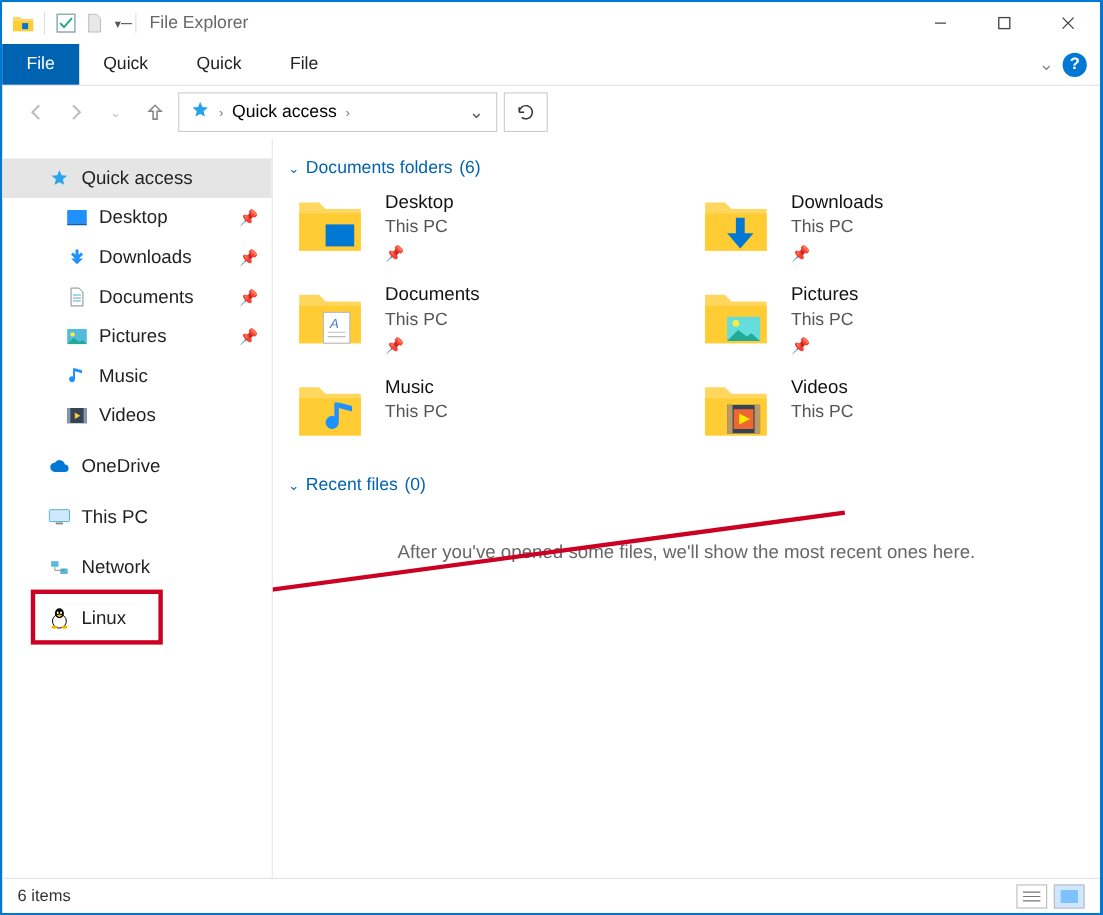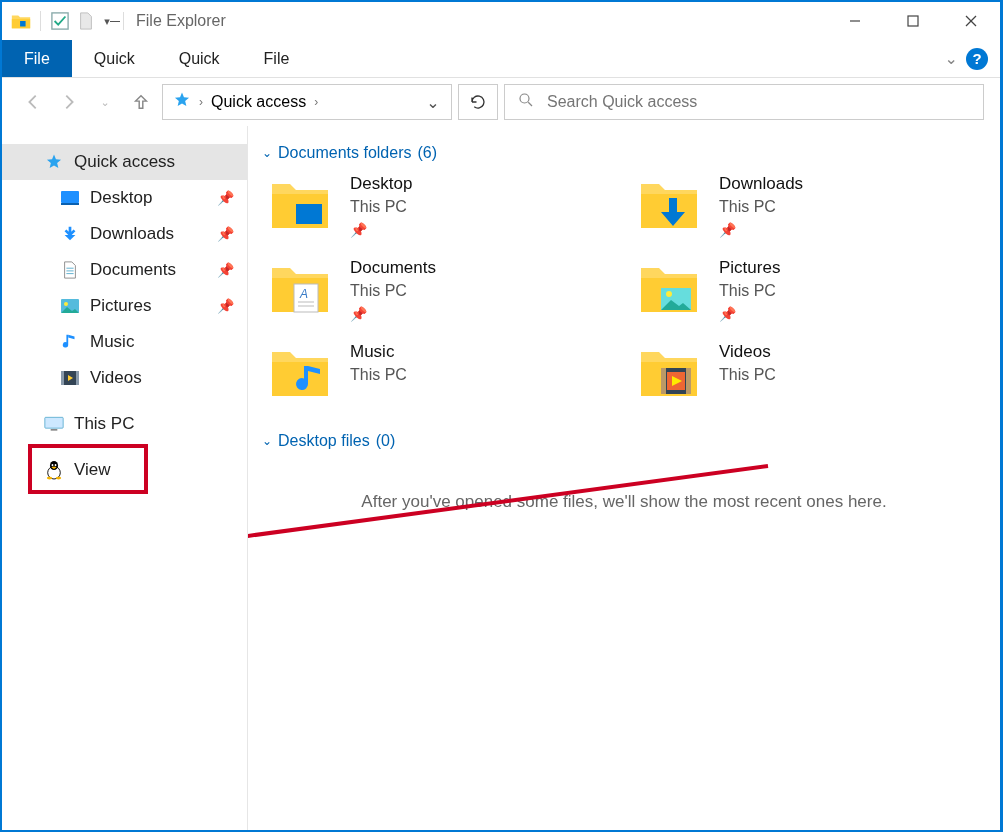--- a/index.html
+++ b/index.html
@@ -148,27 +148,20 @@
       <span style="color:#777;font-size:12px;">›</span>
       <span style="font-size:16px;">Quick access</span>
       <span style="color:#777;font-size:12px;">›</span>
       <span class="addr-drop">⌄</span>
     </div>
     <div class="refresh">
         <svg width="18" height="18" viewBox="0 0 24 24">
           <path d="M4 12a8 8 0 1 1 3 6.3M4 12V6m0 6h6" fill="none" stroke="#333" stroke-width="1.8"></path>
         </svg>
       </div>
-    <div class="searchbox">
-      <span><svg width="18" height="18" viewBox="0 0 24 24">
-            <circle cx="10" cy="10" r="6" stroke="#888" stroke-width="1.6" fill="none"></circle>
-            <line x1="15" y1="15" x2="20" y2="20" stroke="#888" stroke-width="1.6"></line>
-          </svg></span>
-      <input placeholder="Search Quick access" style="">
-    </div>
   </div>
 
   <div class="body">
 
     <div class="sidebar">
       <div class="tree-item l1 selected">
         <span class="tree-icon">
             <svg width="18" height="18" viewBox="0 0 24 24">
               <path fill="#2aa3ef" d="M12 2l2.6 6.3 6.8.6-5.2 4.5 1.6 6.6L12 16.8 6.2 20l1.6-6.6L2.6 8.9l6.8-.6z"></path>
             </svg>
@@ -234,40 +227,58 @@
               <rect x="0" width="3" height="14" fill="#89a"></rect>
               <rect x="15" width="3" height="14" fill="#89a"></rect>
               <path fill="#fc3" d="M7 4l5 3-5 3z"></path>
             </svg>
           </span>
         <span>Videos</span>
       </div>
 
       <div class="tree-item l1 group">
         <span class="tree-icon">
+            <svg width="20" height="14" viewBox="0 0 24 16">
+              <path fill="#0078d4" d="M7 14a5 5 0 010-10 6 6 0 0111 2 4 4 0 010 8z"></path>
+            </svg>
+          </span>
+        <span>OneDrive</span>
+      </div>
+      <div class="tree-item l1 group">
+        <span class="tree-icon">
             <svg width="20" height="16" viewBox="0 0 24 18">
               <rect x="1" y="1" width="22" height="13" fill="#cde8ff" stroke="#5ac" rx="1"></rect>
               <rect x="8" y="15" width="8" height="2" fill="#888"></rect>
             </svg>
           </span>
         <span>This PC</span>
+      </div>
+      <div class="tree-item l1 group">
+        <span class="tree-icon">
+            <svg width="20" height="16" viewBox="0 0 24 18">
+              <rect x="3" y="2" width="8" height="6" fill="#5bd"></rect>
+              <rect x="13" y="10" width="8" height="6" fill="#5bd"></rect>
+              <path stroke="#888" fill="none" d="M7 8v4h10v-2"></path>
+            </svg>
+          </span>
+        <span>Network</span>
       </div>
       <div class="tree-item l1 group" style="position:relative;">
         <span class="tree-icon">
             <svg width="18" height="20" viewBox="0 0 20 22">
               <ellipse cx="10" cy="14" rx="7" ry="7" fill="#fff" stroke="#000"></ellipse>
               <ellipse cx="10" cy="6" rx="4.5" ry="5" fill="#000"></ellipse>
               <ellipse cx="8.3" cy="5.5" rx="1" ry="1.3" fill="#fff"></ellipse>
               <ellipse cx="11.7" cy="5.5" rx="1" ry="1.3" fill="#fff"></ellipse>
               <path fill="#f5b301" d="M7 8l3-1 3 1-3 2z"></path>
               <ellipse cx="5" cy="20" rx="3" ry="1.6" fill="#f5b301"></ellipse>
               <ellipse cx="15" cy="20" rx="3" ry="1.6" fill="#f5b301"></ellipse>
             </svg>
           </span>
-        <span>View</span>
+        <span>Linux</span>
         <div class="linux-box"></div>
       </div>
     </div>
 
     <div class="content">
       <div class="section-hdr">
         <span style="font-size:12px;">⌄</span>
         <span>Documents folders</span>
         <span>(6)</span>
       </div>
@@ -368,25 +379,42 @@
             </div>
           <div class="folder-txt">
             <span class="folder-name">Videos</span>
             <span class="folder-sub">This PC</span>
           </div>
         </div>
       </div>
 
       <div class="section-hdr" style="margin-top:10px;">
         <span style="font-size:12px;">⌄</span>
-        <span>Desktop files</span>
+        <span>Recent files</span>
         <span>(0)</span>
       </div>
       <div class="empty-msg">After you've opened some files, we'll show the most recent ones here.</div>
 
       <svg class="annot" style="left:-120px; top:330px;" width="660" height="110">
         <line x1="640" y1="10" x2="60" y2="88" stroke="#cc0022" stroke-width="4"></line>
         <path d="M60 88 L95 60 M60 88 L104 94" stroke="#cc0022" stroke-width="4" fill="none"></path>
       </svg>
     </div>
   </div>
 
+  <div class="statusbar">
+    <span>6 items</span>
+    <div class="viewbtns">
+      <div class="viewbtn">
+          <svg width="16" height="12">
+            <line x1="0" y1="2" x2="16" y2="2" stroke="#777"></line>
+            <line x1="0" y1="6" x2="16" y2="6" stroke="#777"></line>
+            <line x1="0" y1="10" x2="16" y2="10" stroke="#777"></line>
+          </svg>
+        </div>
+      <div class="viewbtn" style="background:#cfe8ff;">
+          <svg width="16" height="12">
+            <rect width="16" height="12" fill="#7ec1ff"></rect>
+          </svg>
+        </div>
+    </div>
+  </div>
 </div>
 
 </body></html>

